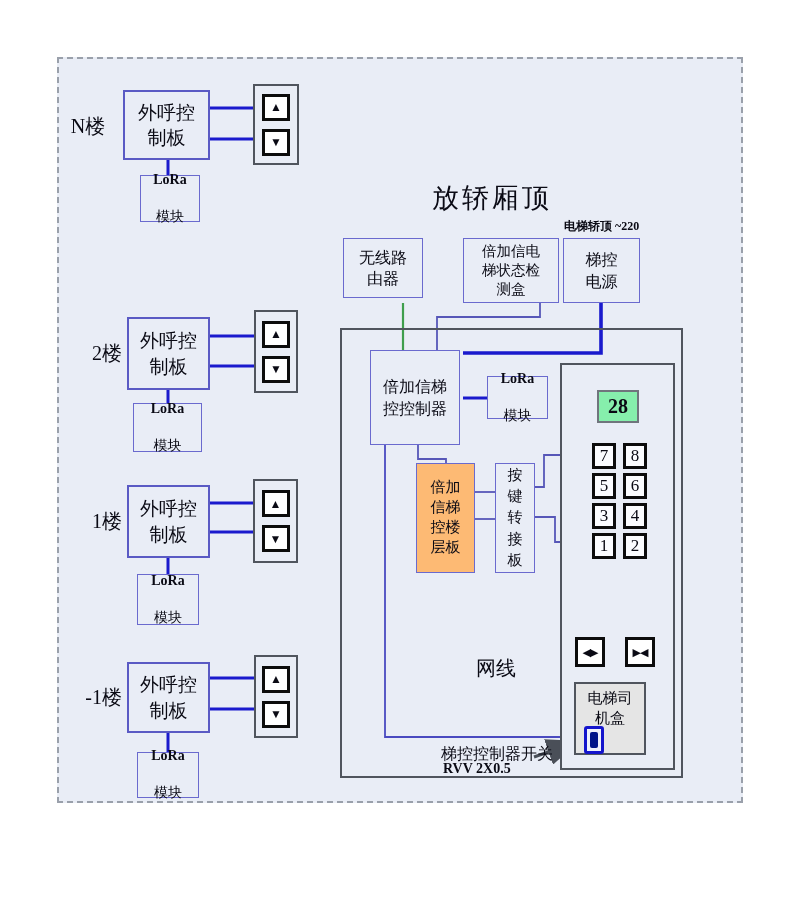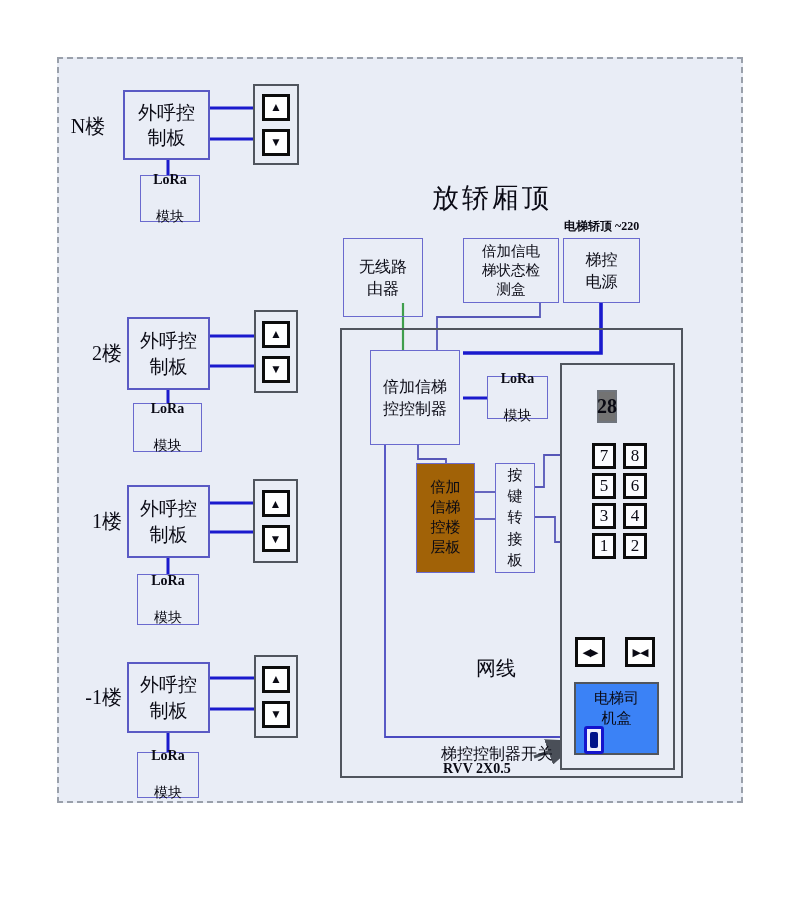--- a/index.html
+++ b/index.html
@@ -123,63 +123,63 @@
     <div class="sqbtn">▼</div>
   </div>
   <div class="bx thinblue" style="left:137px;top:752px;width:62px;height:46px;font-size:14px;">
     <span><b>LoRa</b><br>
     <span>模块</span></span>
   </div>
 
   <div class="title" style="left:432px;top:180px;text-align:right;">放轿厢顶</div>
   <div class="note" style="left:564px;top:218px;">电梯轿顶 ~220</div>
 
-  <div class="bx thinblue" style="left:343px;top:238px;width:80px;height:79px;font-size:16px;">无线路
+  <div class="bx thinblue" style="left:343px;top:238px;width:80px;height:60px;font-size:16px;">无线路
 由器</div>
   <div class="bx thinblue" style="left:463px;top:238px;width:96px;height:65px;font-size:14.5px;">倍加信电
 梯状态检
 测盒</div>
   <div class="bx thinblue" style="left:563px;top:238px;width:77px;height:65px;font-size:16px;">梯控
 电源</div>
 
   <div class="bx grayb" style="left:340px;top:328px;width:343px;height:450px;"></div>
 
   <div class="bx thinblue" style="left:370px;top:350px;width:90px;height:95px;font-size:16px;background:#e9edf6;">倍加信梯
 控控制器</div>
   <div class="bx thinblue" style="left:487px;top:376px;width:61px;height:43px;font-size:14px;background:#e9edf6;">
     <span><b>LoRa</b><br>
     <span>模块</span></span>
   </div>
 
-  <div class="bx thinblue" style="left:416px;top:463px;width:59px;height:110px;font-size:15px;background:#a16207;">倍加
+  <div class="bx thinblue" style="left:416px;top:463px;width:59px;height:110px;font-size:15px;background:#fdba74;">倍加
 信梯
 控楼
 层板</div>
   <div class="bx thinblue" style="left:495px;top:463px;width:40px;height:110px;font-size:15px;line-height:1.42;background:#e9edf6;">按
 键
 转
 接
 板</div>
 
   <div class="bx grayb" style="left:560px;top:363px;width:115px;height:407px;background:#e9edf6;"></div>
-  <div class="bx" style="left:597px;top:390px;width:20px;height:33px;border:2px solid #70757d;font-size:20px;font-weight:700;background:#737373;">28</div>
+  <div class="bx" style="left:597px;top:390px;width:42px;height:33px;border:2px solid #70757d;font-size:20px;font-weight:700;background:#86efac;">28</div>
 
   <div class="numbtn" style="left:592px;top:443px;">7</div>
   <div class="numbtn" style="left:623px;top:443px;">8</div>
   <div class="numbtn" style="left:592px;top:473px;">5</div>
   <div class="numbtn" style="left:623px;top:473px;">6</div>
   <div class="numbtn" style="left:592px;top:503px;">3</div>
   <div class="numbtn" style="left:623px;top:503px;">4</div>
   <div class="numbtn" style="left:592px;top:533px;">1</div>
   <div class="numbtn" style="left:623px;top:533px;">2</div>
 
   <div class="doorbtn" style="left:575px;top:637px;">◀▶</div>
   <div class="doorbtn" style="left:625px;top:637px;">▶◀</div>
 
-  <div class="bx grayb" style="left:574px;top:682px;width:85px;height:73px;font-size:15px;align-items:flex-start;padding-top:5px;background:#3b82f6;">电梯司
+  <div class="bx grayb" style="left:574px;top:682px;width:72px;height:73px;font-size:15px;align-items:flex-start;padding-top:5px;background:#e5e5e5;">电梯司
 机盒</div>
   <div class="switch-outer">
     <div class="switch-inner"></div>
   </div>
 
   <div class="small-label" style="left:476px;top:655px;">网线</div>
   <div class="rvv" style="left:443px;top:721px;">RVV 2X0.5</div>
   <div class="small-label" style="left:441px;top:744px;font-size:16px;">梯控控制器开关</div>
 
 </div>

